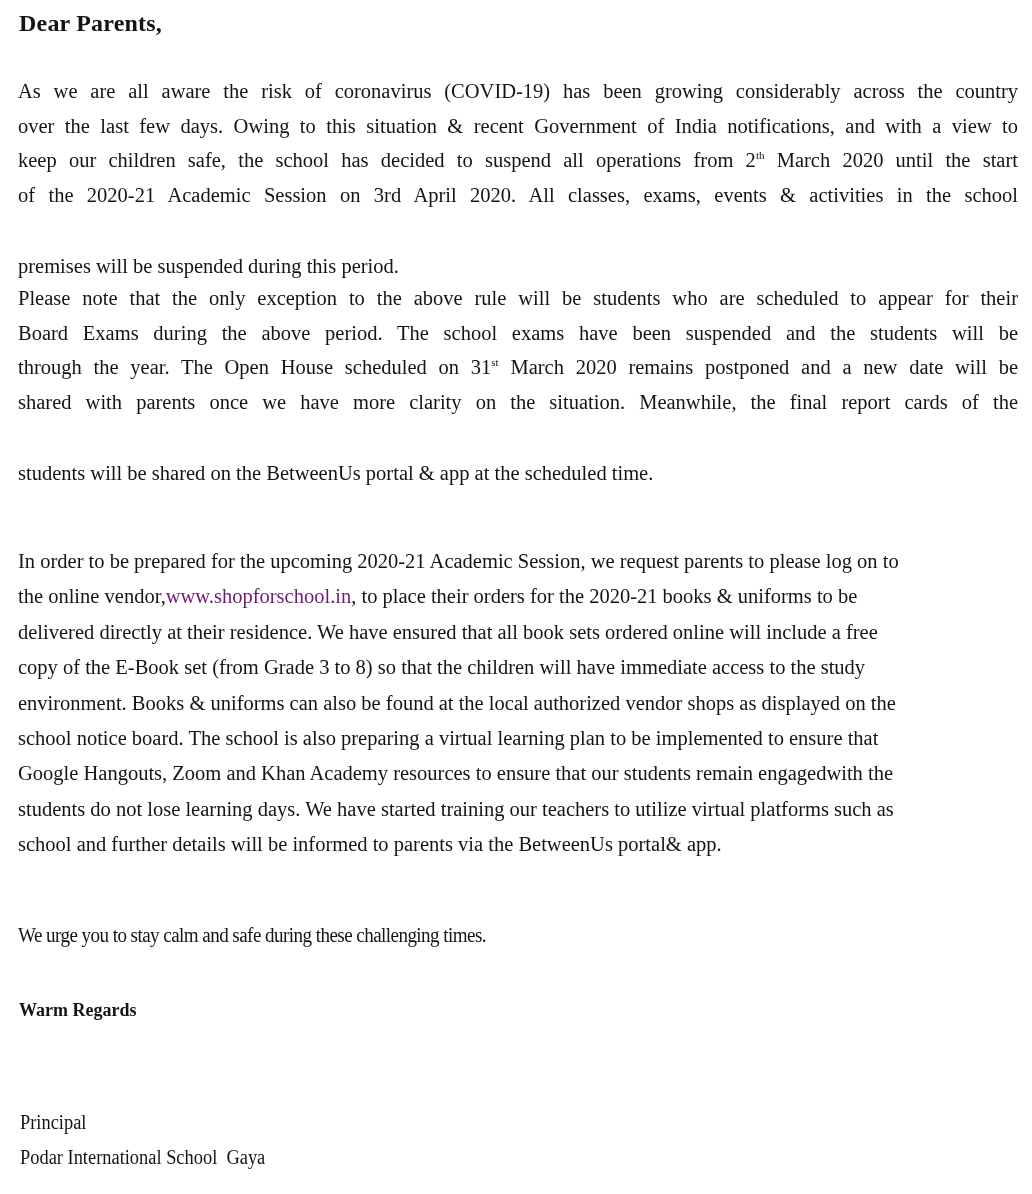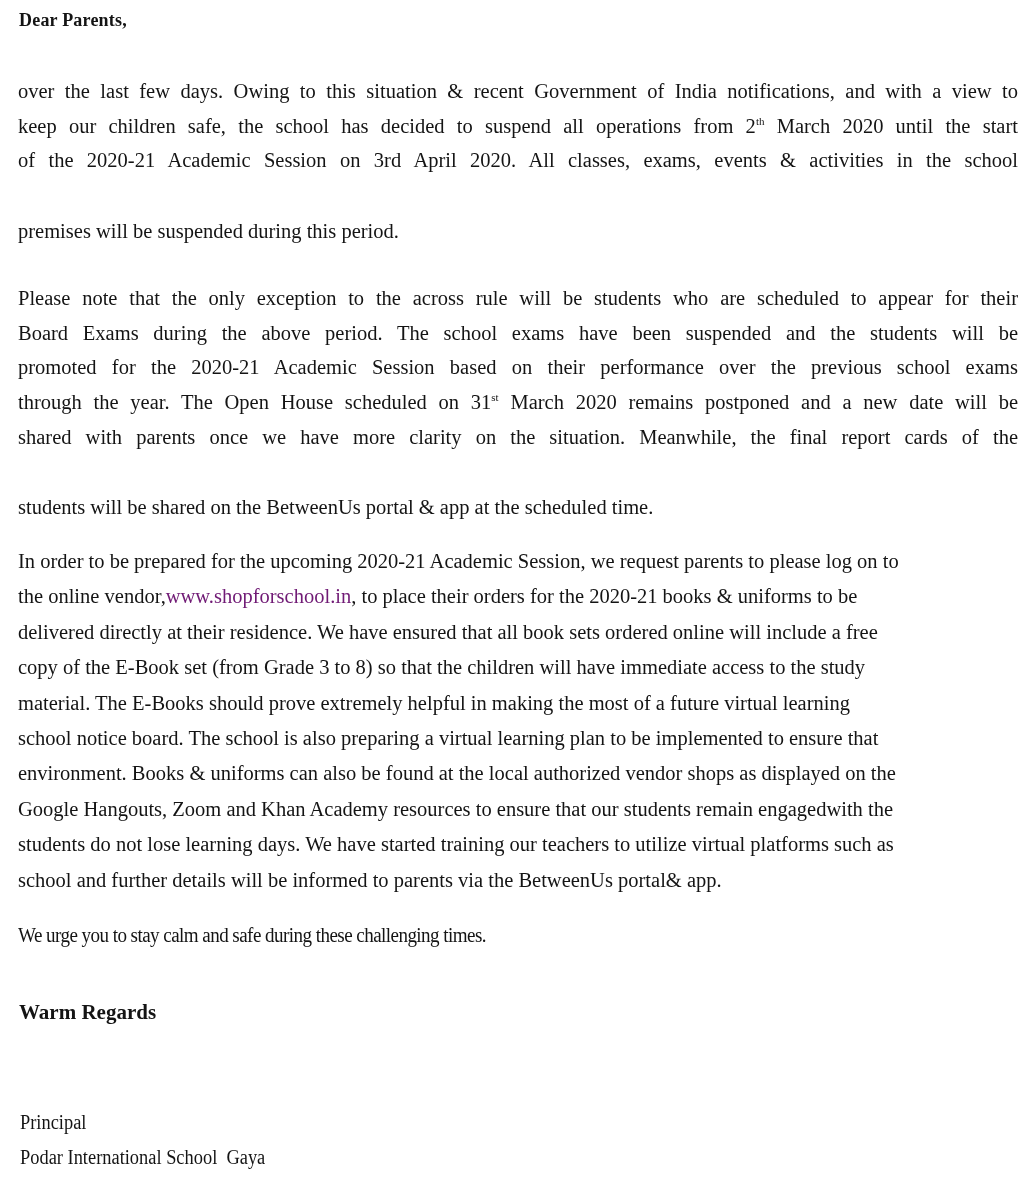--- a/index.html
+++ b/index.html
@@ -21,21 +21,21 @@
       top: 0;
       width: 1032px;
       height: 1194px;
     }
     .salutation {
       position: absolute;
       left: 19px;
       top: 10px;
       font-family: "Liberation Serif", serif;
       font-weight: bold;
-      font-size: 18px;
+      font-size: 24px;
       letter-spacing: 0.2px;
     }
     .para {
       position: absolute;
       left: 18px;
       width: 1000px;
       font-family: "Liberation Serif", serif;
       font-size: 20.5px;
     }
     .line {
@@ -75,21 +75,21 @@
       letter-spacing: -0.6px;
       transform: scaleX(0.93);
       transform-origin: left center;
     }
     .regards {
       position: absolute;
       left: 19px;
       top: 1000px;
       font-family: "Liberation Serif", serif;
       font-weight: bold;
-      font-size: 21px;
+      font-size: 18px;
     }
     .signature-title {
       position: absolute;
       left: 20px;
       top: 1111px;
       font-family: "Liberation Serif", serif;
       font-size: 20px;
       transform: scaleX(0.92);
       transform-origin: left center;
     }
@@ -105,43 +105,42 @@
     }
   </style>
 </head>
 <body>
 
 <div class="page">
 
   <div class="salutation">Dear Parents,</div>
 
   <div class="para justify" id="p1">
+    <span class="line">As we are all aware the risk of coronavirus (COVID-19) has been growing considerably across the country</span>
     <span class="line">over the last few days. Owing to this situation &amp; recent Government of India notifications, and with a view to</span>
     <span class="line"><span>keep our children safe, the school has decided to suspend all operations from 2</span><sup>th</sup><span> March 2020 until the start</span></span>
     <span class="line">of the 2020-21 Academic Session on 3rd April 2020. All classes, exams, events &amp; activities in the school</span>
     <span class="line last">premises will be suspended during this period.</span>
   </div>
 
   <div class="para justify" id="p2">
-    <span class="line">Please note that the only exception to the across rule will be students who are scheduled to appear for their</span>
+    <span class="line">Please note that the only exception to the above rule will be students who are scheduled to appear for their</span>
     <span class="line">Board Exams during the above period. The school exams have been suspended and the students will be</span>
-    <span class="line">promoted for the 2020-21 Academic Session based on their performance over the previous school exams</span>
     <span class="line"><span>through the year. The Open House scheduled on 31</span><sup>st</sup><span> March 2020 remains postponed and a new date will be</span></span>
     <span class="line">shared with parents once we have more clarity on the situation. Meanwhile, the final report cards of the</span>
     <span class="line last">students will be shared on the BetweenUs portal &amp; app at the scheduled time.</span>
   </div>
 
   <div class="para" id="p3">
     <span class="line">In order to be prepared for the upcoming 2020-21 Academic Session, we request parents to please log on to</span>
     <span class="line"><span>the online vendor,</span><a class="link">www.shopforschool.in</a><span>, to place their orders for the 2020-21 books &amp; uniforms to be</span></span>
     <span class="line">delivered directly at their residence. We have ensured that all book sets ordered online will include a free</span>
     <span class="line">copy of the E-Book set (from Grade 3 to 8) so that the children will have immediate access to the study</span>
-    <span class="line">material. The E-Books should prove extremely helpful in making the most of a future virtual learning</span>
+    <span class="line">environment. Books &amp; uniforms can also be found at the local authorized vendor shops as displayed on the</span>
     <span class="line">school notice board. The school is also preparing a virtual learning plan to be implemented to ensure that</span>
-    <span class="line">environment. Books &amp; uniforms can also be found at the local authorized vendor shops as displayed on the</span>
     <span class="line">Google Hangouts, Zoom and Khan Academy resources to ensure that our students remain engagedwith the</span>
     <span class="line">students do not lose learning days. We have started training our teachers to utilize virtual platforms such as</span>
     <span class="line">school and further details will be informed to parents via the BetweenUs portal&amp; app.</span>
   </div>
 
   <div class="closing">We urge you to stay calm and safe during these challenging times.</div>
 
   <div class="regards">Warm Regards</div>
 
   <div class="signature-title">Principal</div>

